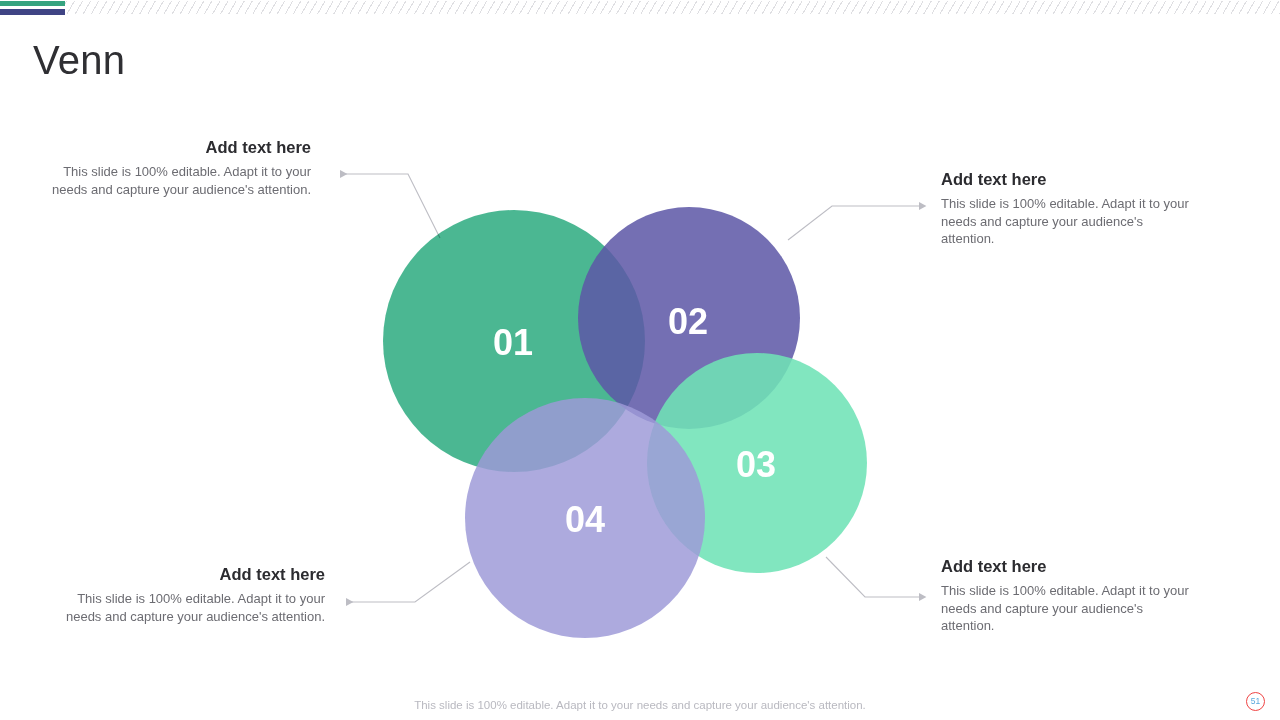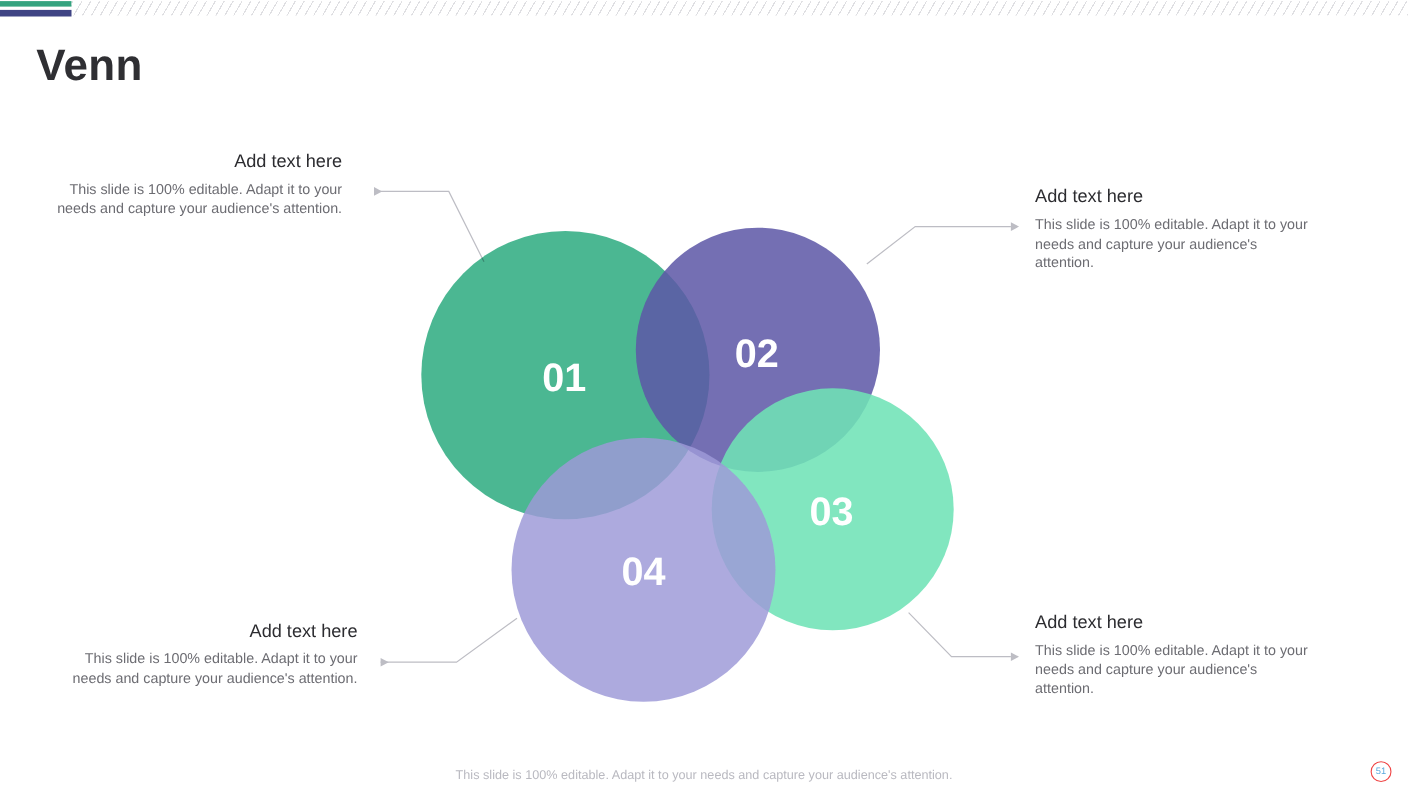--- a/index.html
+++ b/index.html
@@ -43,37 +43,37 @@
         #d9d9dd 0px, #d9d9dd 1px,
         rgba(255,255,255,0) 1px, rgba(255,255,255,0) 7px);
     opacity: .85;
   }
 
   
   #page-title {
     position: absolute;
     left: 33px; top: 38px;
     font-size: 40px;
-    font-weight: 700;
+    font-weight: 400;
     color: #2f2f33;
     letter-spacing: .3px;
   }
 
   
   #venn-stage {
     position: absolute;
     left: 0; top: 0;
     width: 1280px; height: 720px;
   }
 
   
   .callout { position: absolute; }
   .callout .callout-title {
     font-size: 16.5px;
-    font-weight: normal;
+    font-weight: bold;
     color: #2c2c30;
     margin: 0 0 7px 0;
     line-height: 1.1;
   }
   .callout .callout-body {
     font-size: 13px;
     color: #6c6c72;
     line-height: 1.36;
     margin: 0;
   }

